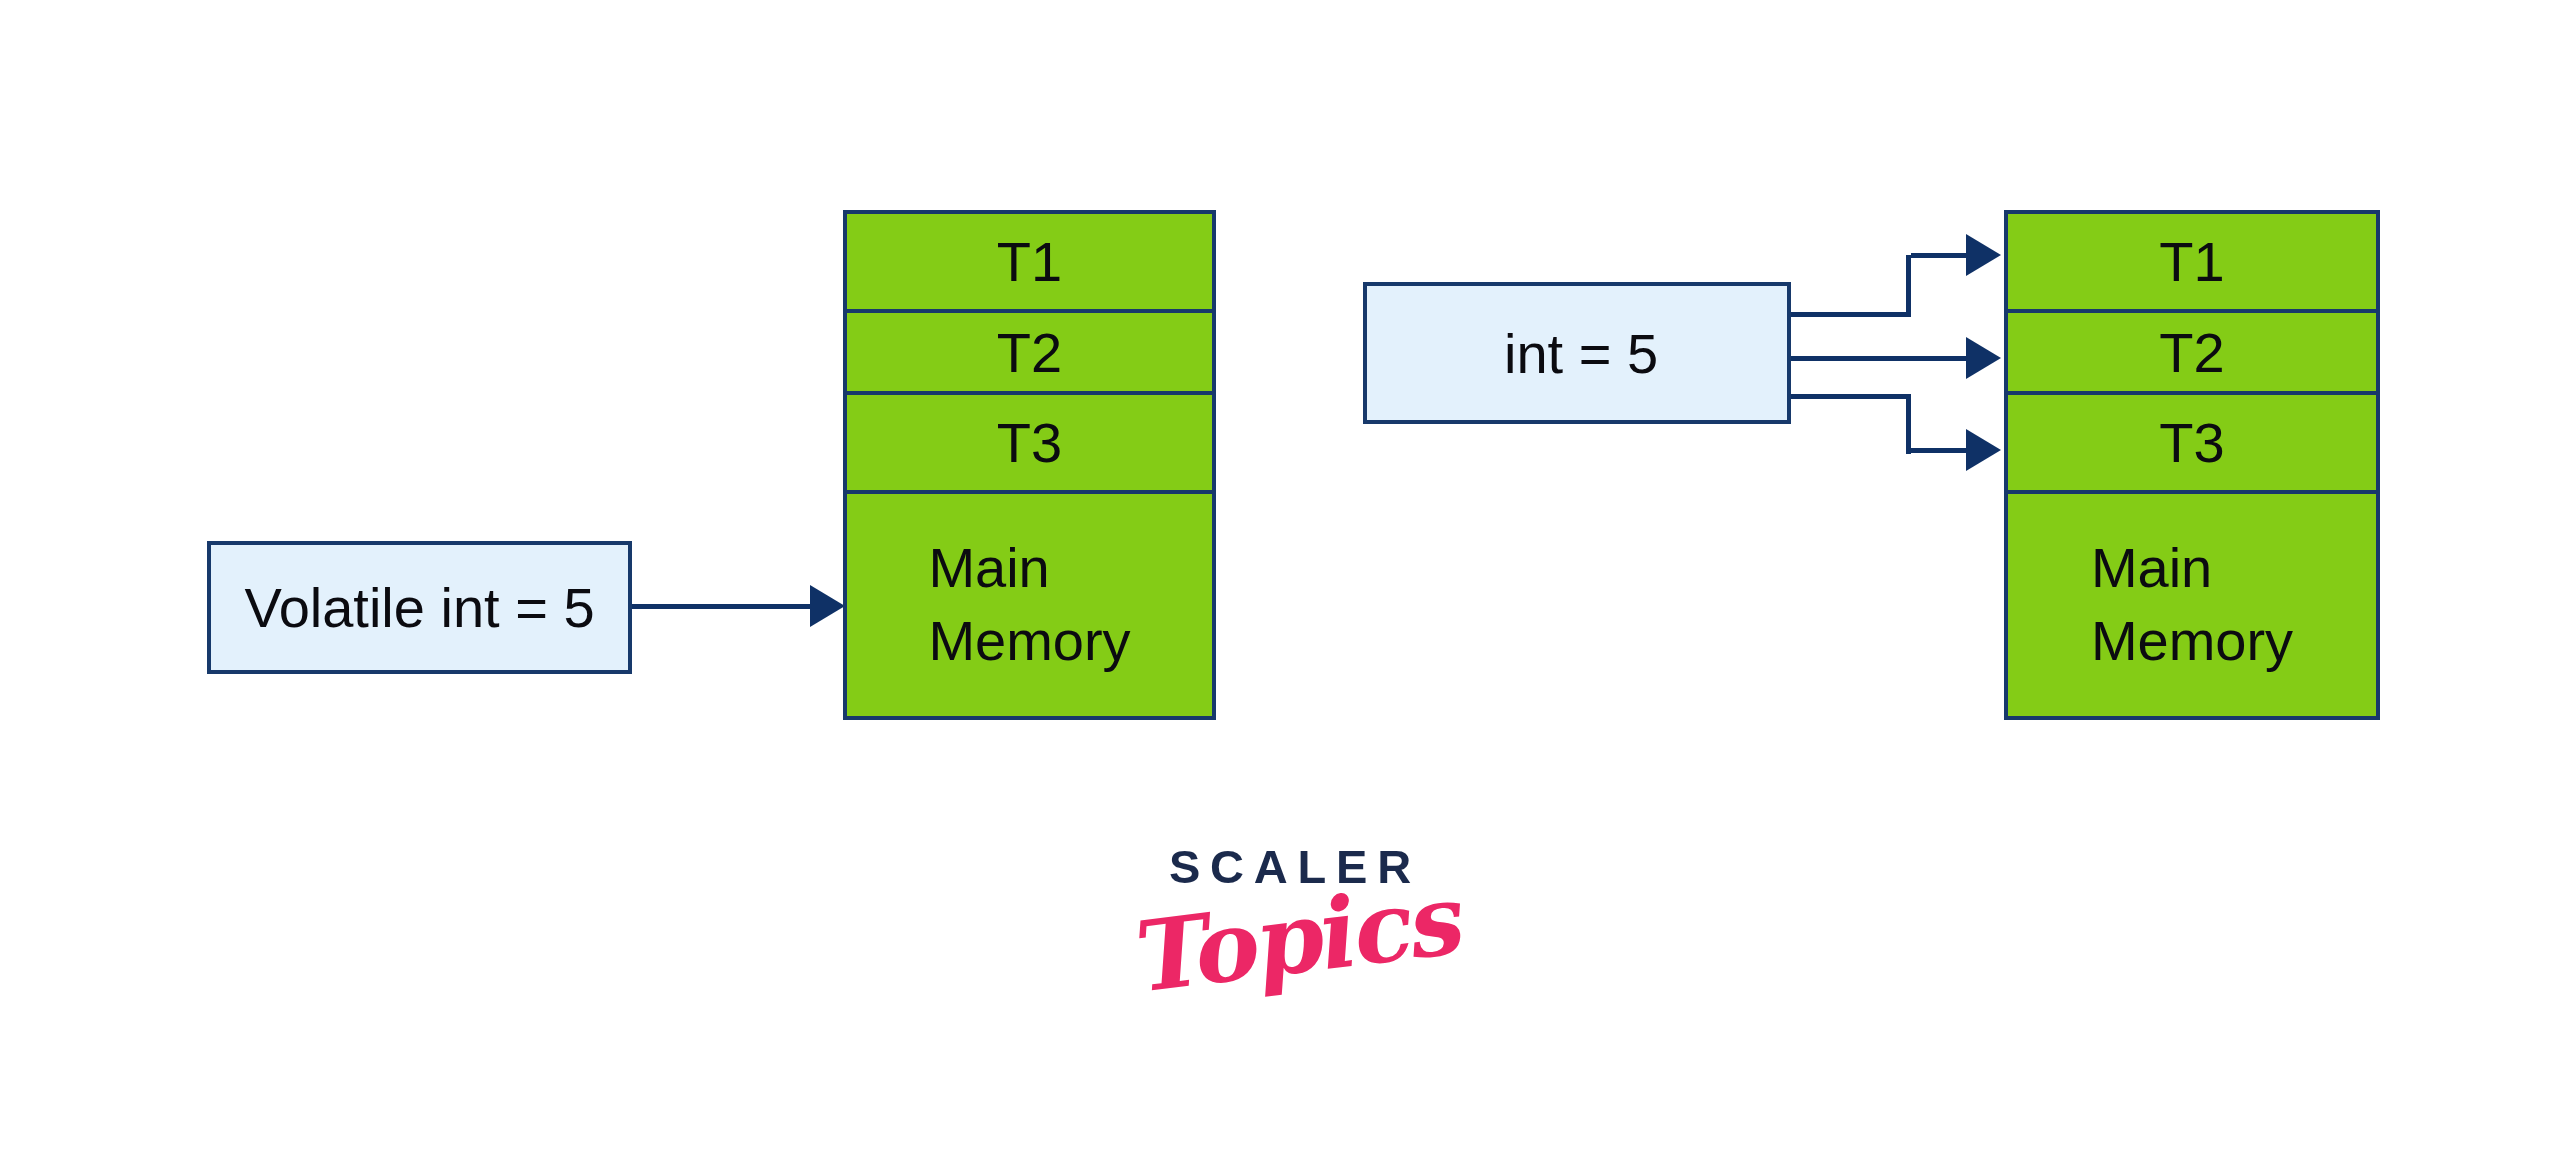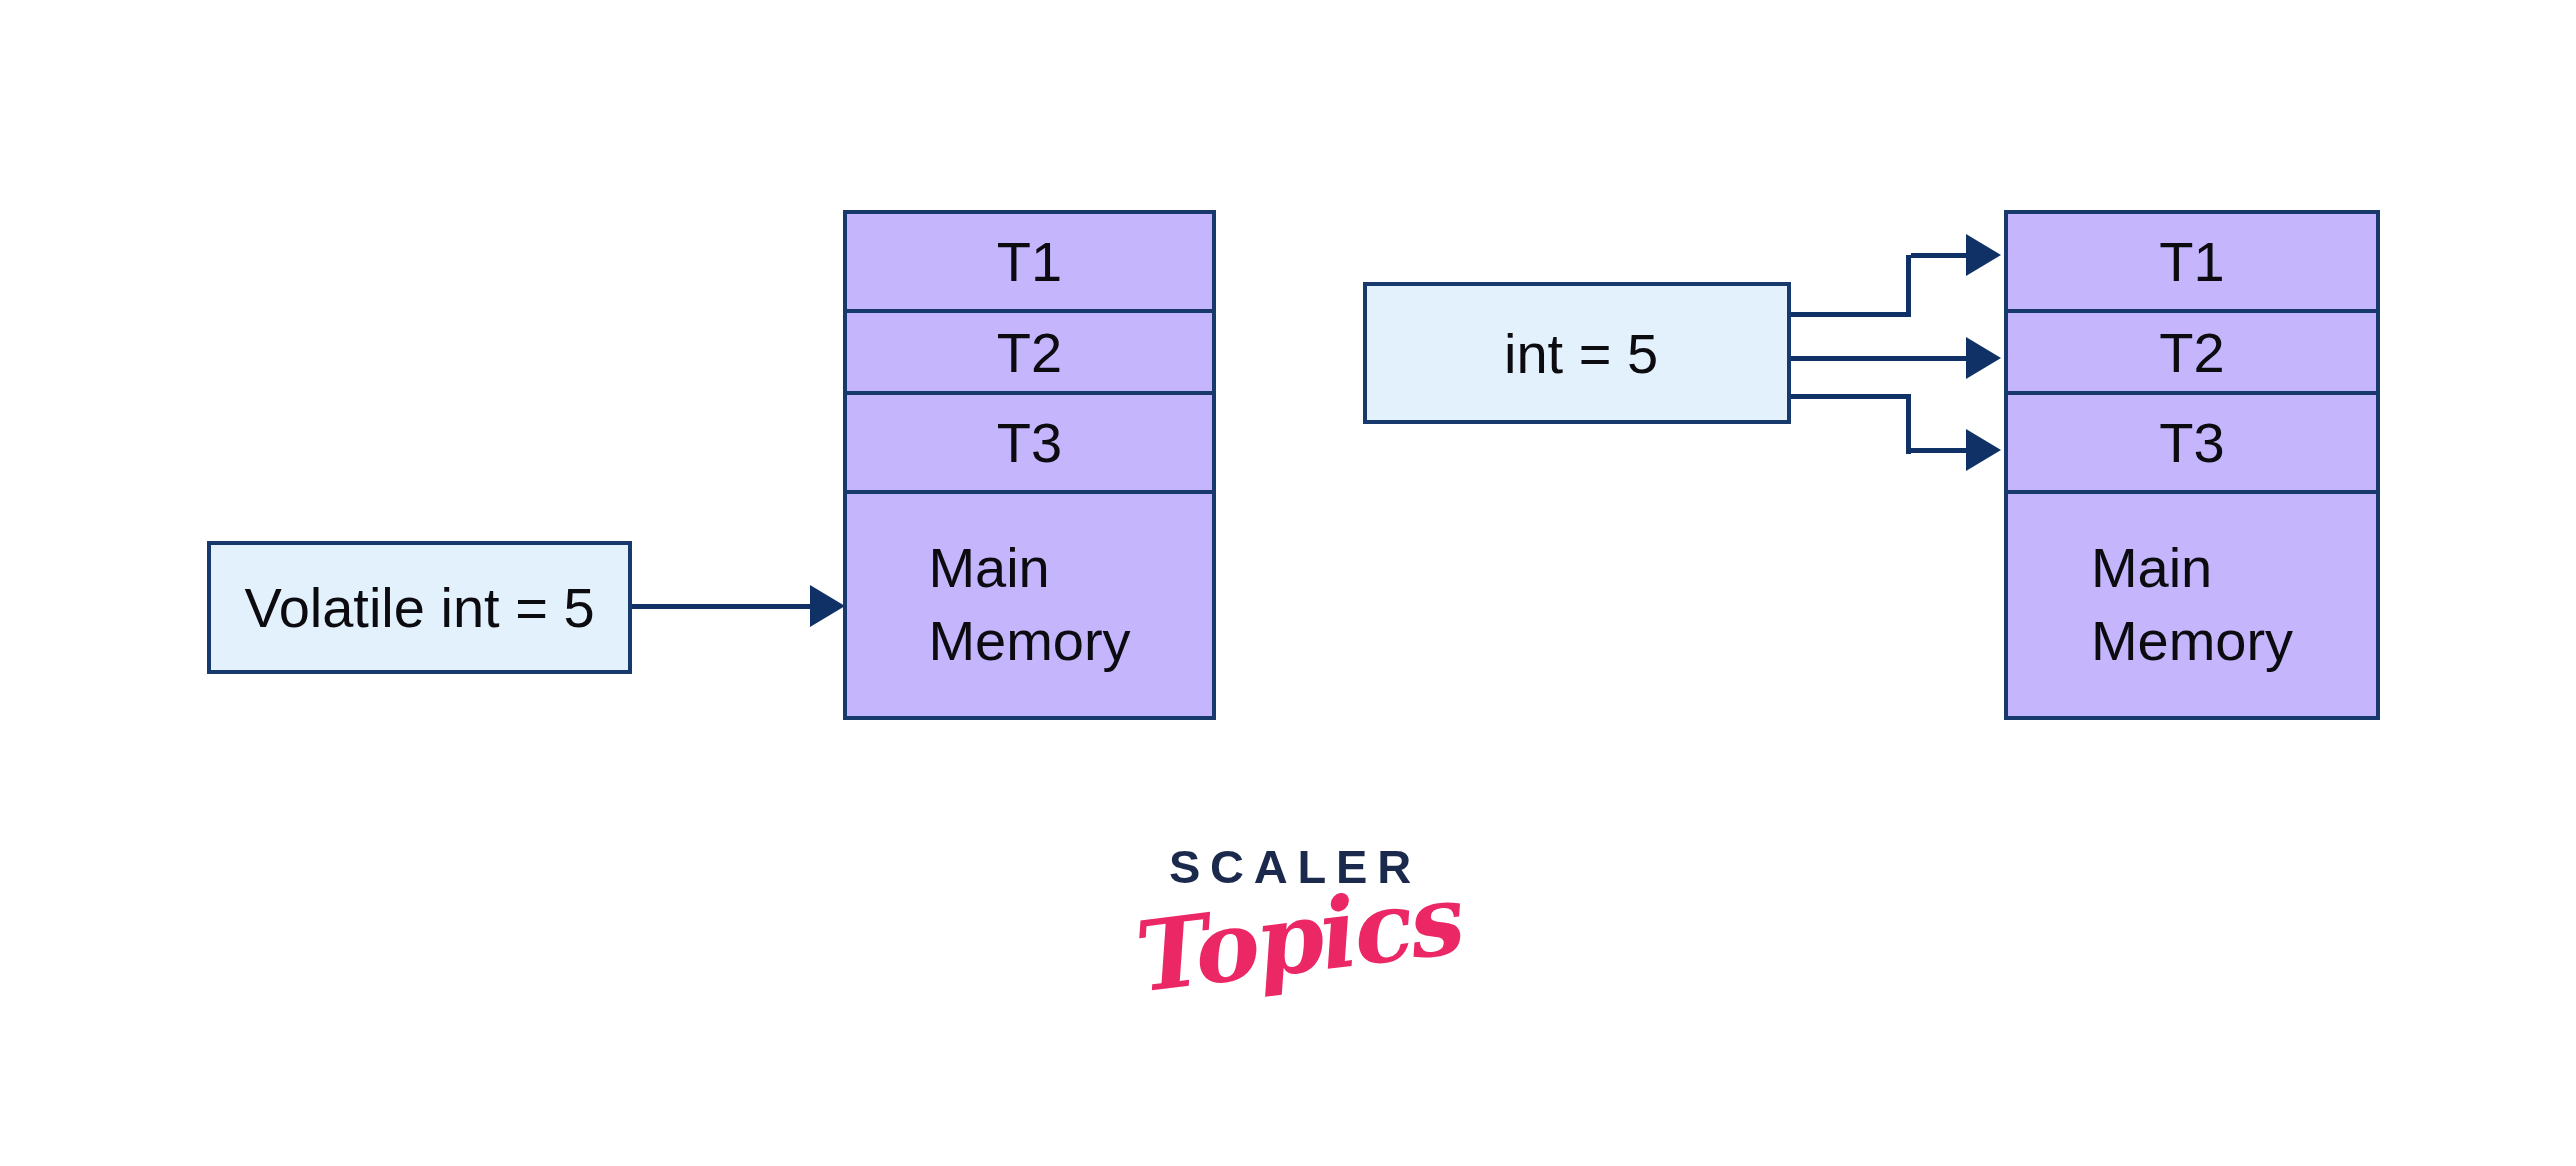--- a/index.html
+++ b/index.html
@@ -20,21 +20,21 @@
     display: flex; align-items: center; justify-content: center;
     font-size: 56px;
     color: #0b0b10;
   }
   #volatile-box { left: 207px; top: 541px; width: 425px; height: 133px; }
   #int-box      { left: 1363px; top: 282px; width: 428px; height: 142px; padding-left: 8px; }
 
   
   .stack {
     border: 4.5px solid #17396b;
-    background: #c4b5fd;
+    background: #84cc16;
     display: flex; flex-direction: column;
   }
   #stack-left  { left: 843px; top: 210px; width: 373px; height: 510px; }
   #stack-right { left: 2004px; top: 210px; width: 376px; height: 510px; }
   .stack .row {
     display: flex; align-items: center; justify-content: center;
     font-size: 56px;
     flex: 0 0 auto;
   }
   .stack .row + .row { border-top: 4.5px solid #17396b; }

